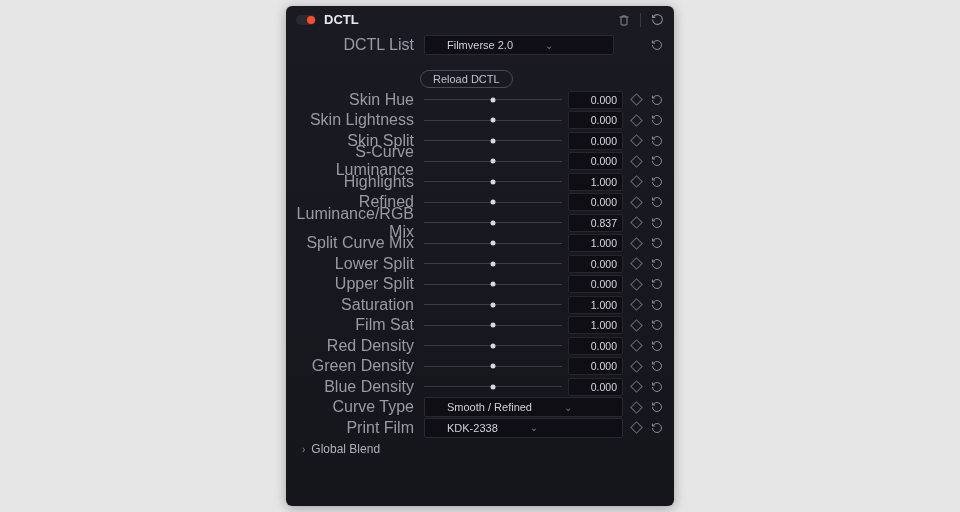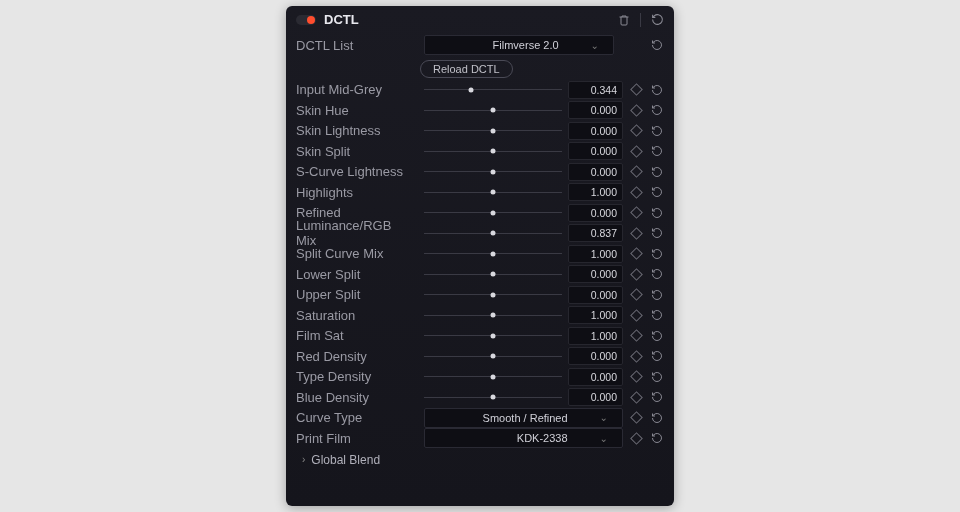--- a/index.html
+++ b/index.html
@@ -68,54 +68,54 @@
     padding: 2px 10px 8px 10px;
   }
   .row {
     display: flex;
     align-items: center;
     height: 20.5px;
     gap: 6px;
   }
   .label {
     width: 118px;
-    text-align: left;
+    text-align: right;
     color: #9a9aa4;
-    font-size: 13px;
+    font-size: 16px;
     padding-right: 4px;
   }
   .dropdown {
     flex: 1;
     height: 18px;
     background: #0e0e14;
     border: 1px solid #2a2a34;
     border-radius: 2px;
     display: flex;
     align-items: center;
-    padding: 0 14px;
+    padding: 0 22px;
     color: #d0d0d8;
     font-size: 11px;
-    justify-content: flex-end;
+    justify-content: flex-start;
     cursor: pointer;
     gap: 32px;
   }
   .chev { color:#777; font-size:10px; }
   .reload-btn {
     margin-left: 124px;
     height: 18px;
     border: 1px solid #4a4a56;
     border-radius: 10px;
     background: transparent;
     color: #c0c0c8;
     font-size: 11px;
     padding: 0 12px;
     cursor: pointer;
     display: inline-flex;
     align-items: center;
-    margin-top: 4px;
+    margin-top: 14px;
     margin-bottom: 2px;
   }
   .slider-wrap {
     flex: 1;
     height: 20px;
     display: flex;
     align-items: center;
     position: relative;
   }
   .slider-track {
@@ -210,35 +210,20 @@
         </div>
       </div>
     </div>
 
     <div>
       <button class="reload-btn">Reload DCTL</button>
     </div>
 
     <div id="params-container">
         <div class="row">
-          <div class="label">Input Mid-Grey</div>
-          <div class="slider-wrap">
-            <div class="slider-track"></div>
-            <div class="slider-thumb" style="left: 34%;"></div>
-          </div>
-          <div class="value-box">0.344</div>
-          <div class="kf"></div>
-          <div class="reset">
-            <svg width="12" height="12" viewBox="0 0 24 24" fill="none" stroke="currentColor" stroke-width="2">
-              <path d="M3 12a9 9 0 1 0 3-6.7L3 8"></path>
-              <path d="M3 3v5h5"></path>
-            </svg>
-          </div>
-        </div>
-        <div class="row">
           <div class="label">Skin Hue</div>
           <div class="slider-wrap">
             <div class="slider-track"></div>
             <div class="slider-thumb" style="left: 50%;"></div>
           </div>
           <div class="value-box">0.000</div>
           <div class="kf"></div>
           <div class="reset">
             <svg width="12" height="12" viewBox="0 0 24 24" fill="none" stroke="currentColor" stroke-width="2">
               <path d="M3 12a9 9 0 1 0 3-6.7L3 8"></path>
@@ -270,21 +255,21 @@
           <div class="value-box">0.000</div>
           <div class="kf"></div>
           <div class="reset">
             <svg width="12" height="12" viewBox="0 0 24 24" fill="none" stroke="currentColor" stroke-width="2">
               <path d="M3 12a9 9 0 1 0 3-6.7L3 8"></path>
               <path d="M3 3v5h5"></path>
             </svg>
           </div>
         </div>
         <div class="row">
-          <div class="label">S-Curve Lightness</div>
+          <div class="label">S-Curve Luminance</div>
           <div class="slider-wrap">
             <div class="slider-track"></div>
             <div class="slider-thumb" style="left: 50%;"></div>
           </div>
           <div class="value-box">0.000</div>
           <div class="kf"></div>
           <div class="reset">
             <svg width="12" height="12" viewBox="0 0 24 24" fill="none" stroke="currentColor" stroke-width="2">
               <path d="M3 12a9 9 0 1 0 3-6.7L3 8"></path>
               <path d="M3 3v5h5"></path>
@@ -420,21 +405,21 @@
           <div class="value-box">0.000</div>
           <div class="kf"></div>
           <div class="reset">
             <svg width="12" height="12" viewBox="0 0 24 24" fill="none" stroke="currentColor" stroke-width="2">
               <path d="M3 12a9 9 0 1 0 3-6.7L3 8"></path>
               <path d="M3 3v5h5"></path>
             </svg>
           </div>
         </div>
         <div class="row">
-          <div class="label">Type Density</div>
+          <div class="label">Green Density</div>
           <div class="slider-wrap">
             <div class="slider-track"></div>
             <div class="slider-thumb" style="left: 50%;"></div>
           </div>
           <div class="value-box">0.000</div>
           <div class="kf"></div>
           <div class="reset">
             <svg width="12" height="12" viewBox="0 0 24 24" fill="none" stroke="currentColor" stroke-width="2">
               <path d="M3 12a9 9 0 1 0 3-6.7L3 8"></path>
               <path d="M3 3v5h5"></path>

